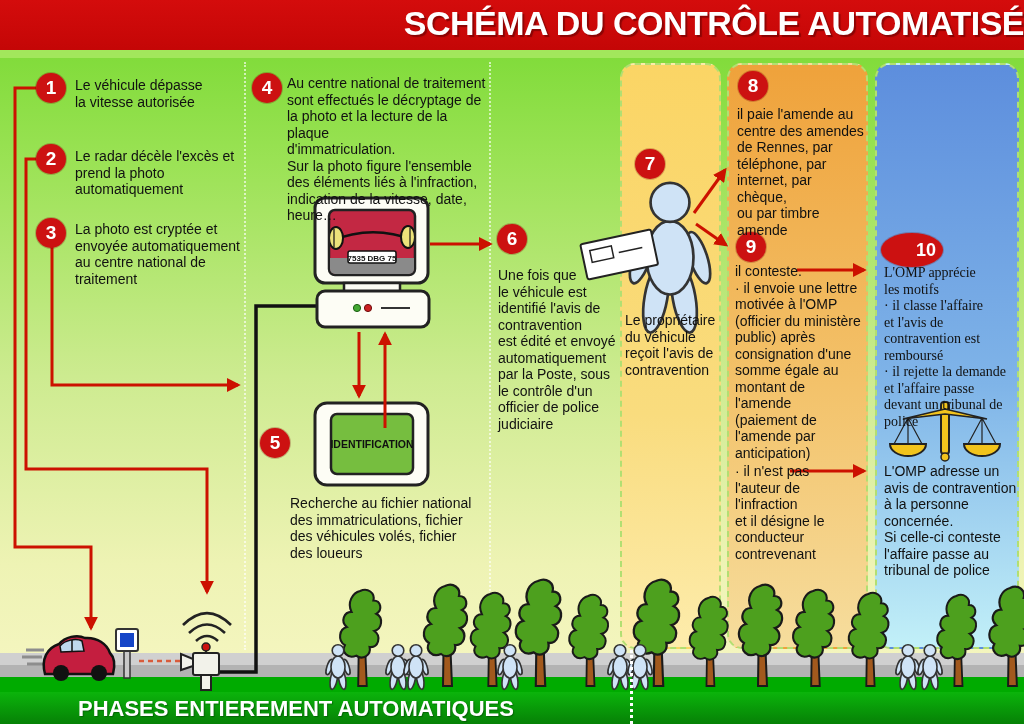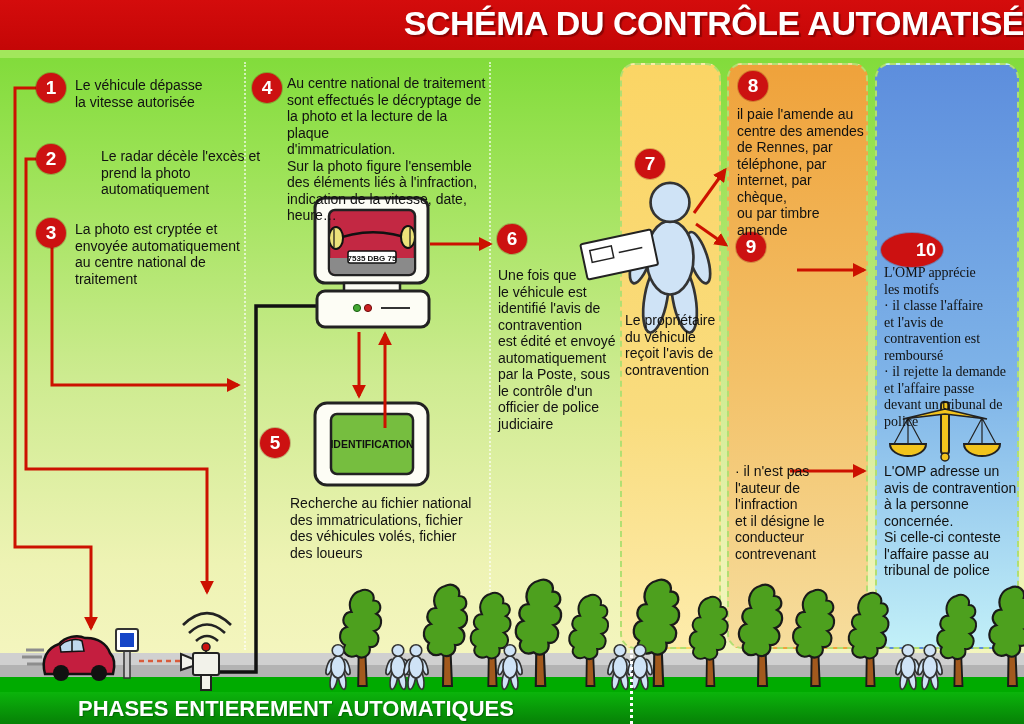--- a/index.html
+++ b/index.html
@@ -197,21 +197,21 @@
   <div class="badge" style="left:252px;top:73px;">4</div>
   <div class="badge" style="left:260px;top:428px;">5</div>
   <div class="badge" style="left:497px;top:224px;">6</div>
   <div class="badge" style="left:635px;top:149px;">7</div>
   <div class="badge" style="left:738px;top:71px;">8</div>
   <div class="badge" style="left:736px;top:232px;">9</div>
   <div class="badge big" style="left:881px;top:233px;padding-left:28px;">10</div>
 
   <div class="txt" style="left:75px;top:77px;width:165px;">Le véhicule dépasse
 la vitesse autorisée</div>
-  <div class="txt" style="left:75px;top:148px;width:170px;margin-left:26px;">Le radar décèle l'excès et
+  <div class="txt" style="left:75px;top:148px;width:170px;">Le radar décèle l'excès et
 prend la photo
 automatiquement</div>
   <div class="txt" style="left:75px;top:221px;width:165px;">La photo est cryptée et
 envoyée automatiquement
 au centre national de
 traitement</div>
   <div class="txt" style="left:290px;top:495px;width:190px;">Recherche au fichier national
 des immatriculations, fichier
 des véhicules volés, fichier
 des loueurs</div>
@@ -236,20 +236,31 @@
   <div class="txt" style="left:625px;top:312px;width:95px;">Le propriétaire
 du véhicule
 reçoit l'avis de
 contravention</div>
   <div class="txt" style="left:737px;top:106px;width:128px;">il paie l'amende au
 centre des amendes
 de Rennes, par
 téléphone, par
 internet, par chèque,
 ou par timbre amende</div>
+  <div class="txt" style="left:735px;top:263px;width:130px;">il conteste.
+· il envoie une lettre
+motivée à l'OMP
+(officier du ministère
+public) après
+consignation d'une
+somme égale au
+montant de l'amende
+(paiement de
+l'amende par
+anticipation)</div>
   <div class="txt" style="left:735px;top:463px;width:130px;">· il n'est pas
 l'auteur de l'infraction
 et il désigne le
 conducteur
 contrevenant</div>
   <div class="txt" style="left:884px;top:265px;width:134px;font-family:Liberation Serif, serif;">L'OMP apprécie
 les motifs
 · il classe l'affaire
 et l'avis de
 contravention est

